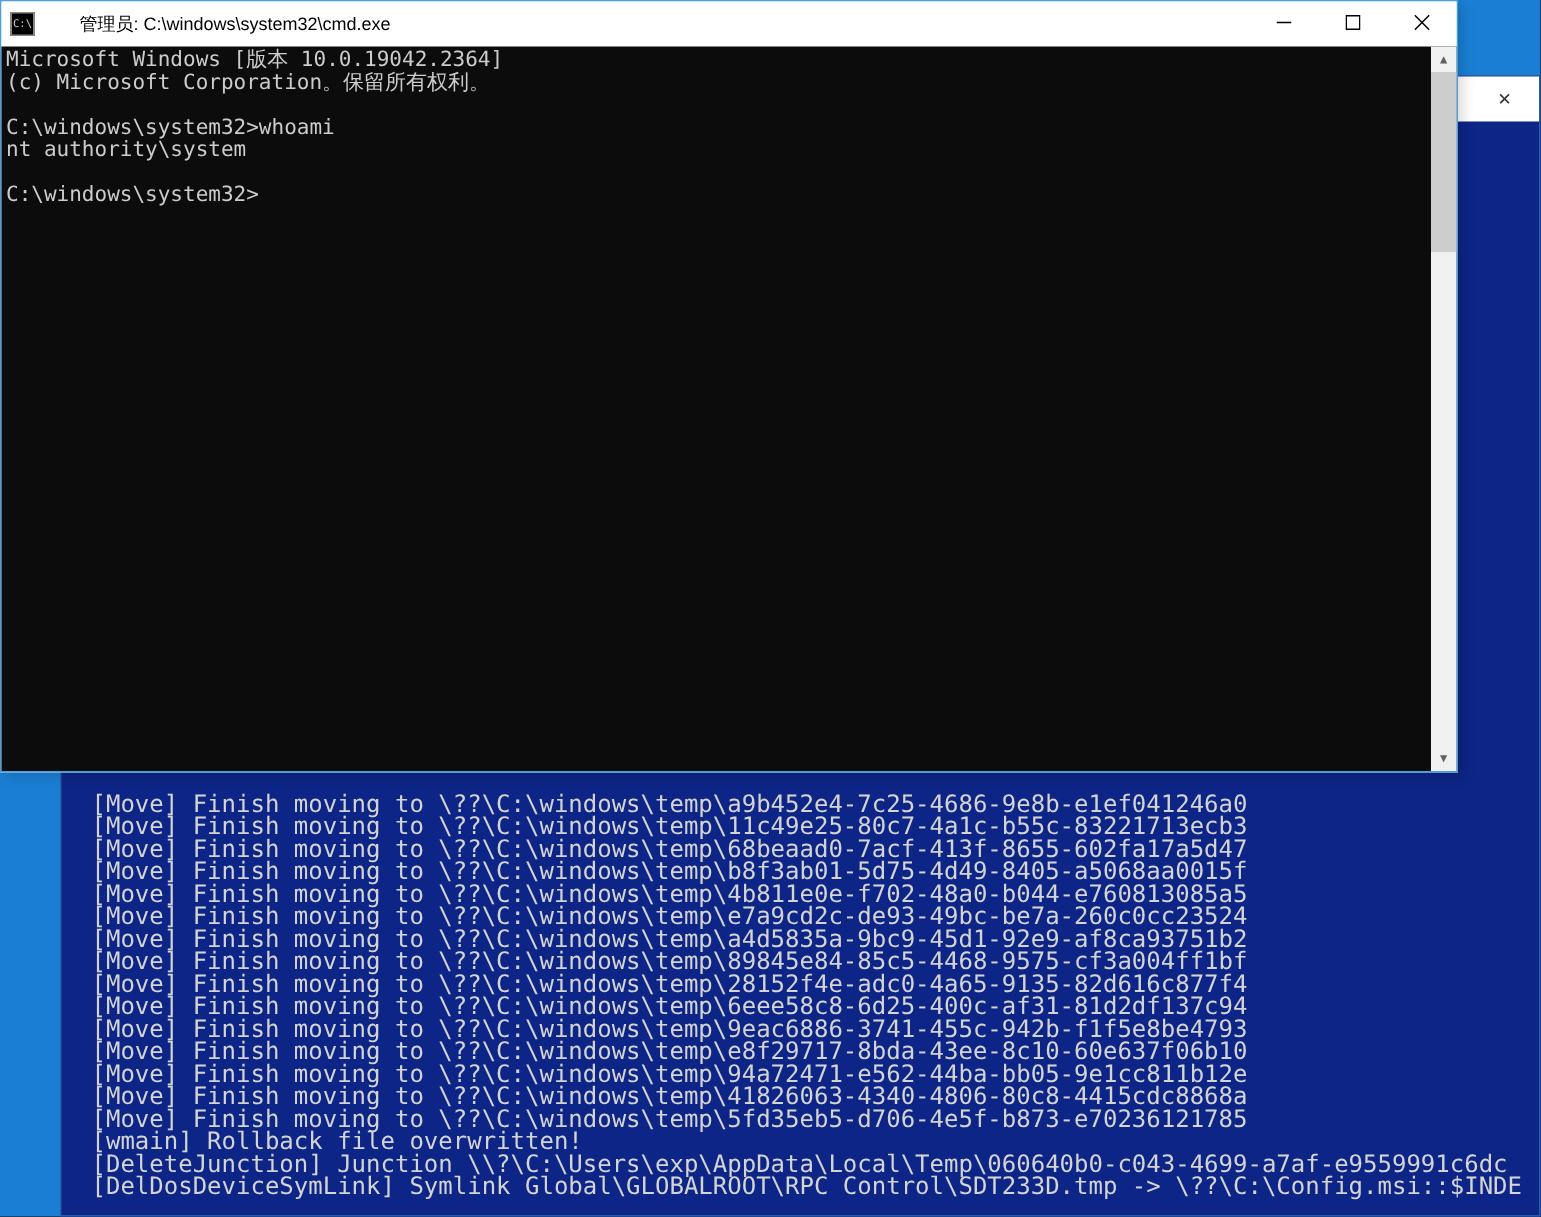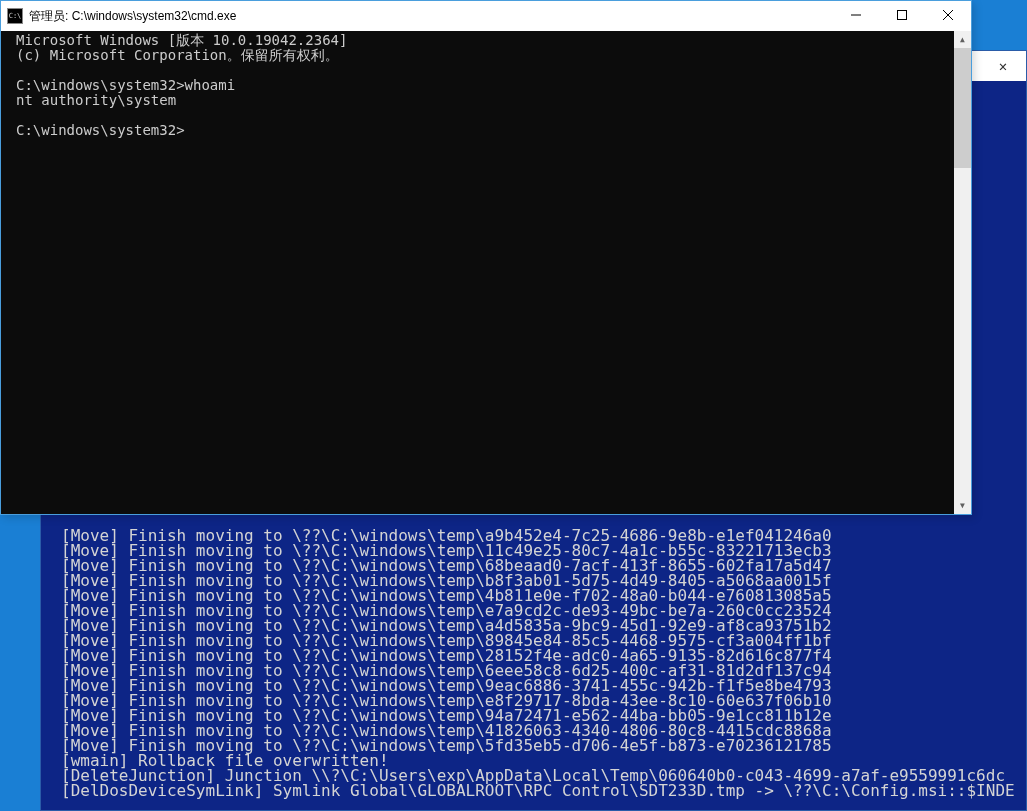--- a/index.html
+++ b/index.html
@@ -85,20 +85,21 @@
       font-size: 7px;
       color: #ccc;
       font-family: monospace;
       margin-right: 6px;
     }
     .fg-title {
       font-family: "Microsoft YaHei", "SimSun", sans-serif;
       font-size: 12px;
       color: #000;
       flex: 1;
+      margin-left: 24px;
     }
     .fg-controls {
       display: flex;
       height: 30px;
     }
     .fg-btn {
       width: 46px;
       height: 28px;
       display: flex;
       align-items: center;
@@ -111,21 +112,21 @@
       height: 10px;
     }
     .fg-content-wrap {
       flex: 1;
       display: flex;
       background: #0c0c0c;
       overflow: hidden;
     }
     .fg-content {
       flex: 1;
-      padding: 2px 15px;
+      padding: 2px 3px;
       font-family: "NSimSun","Consolas", monospace;
       font-size: 14px;
       line-height: 15px;
       color: #cccccc;
       white-space: pre;
       overflow: hidden;
     }
     .fg-scrollbar {
       width: 17px;
       background: #f0f0f0;

